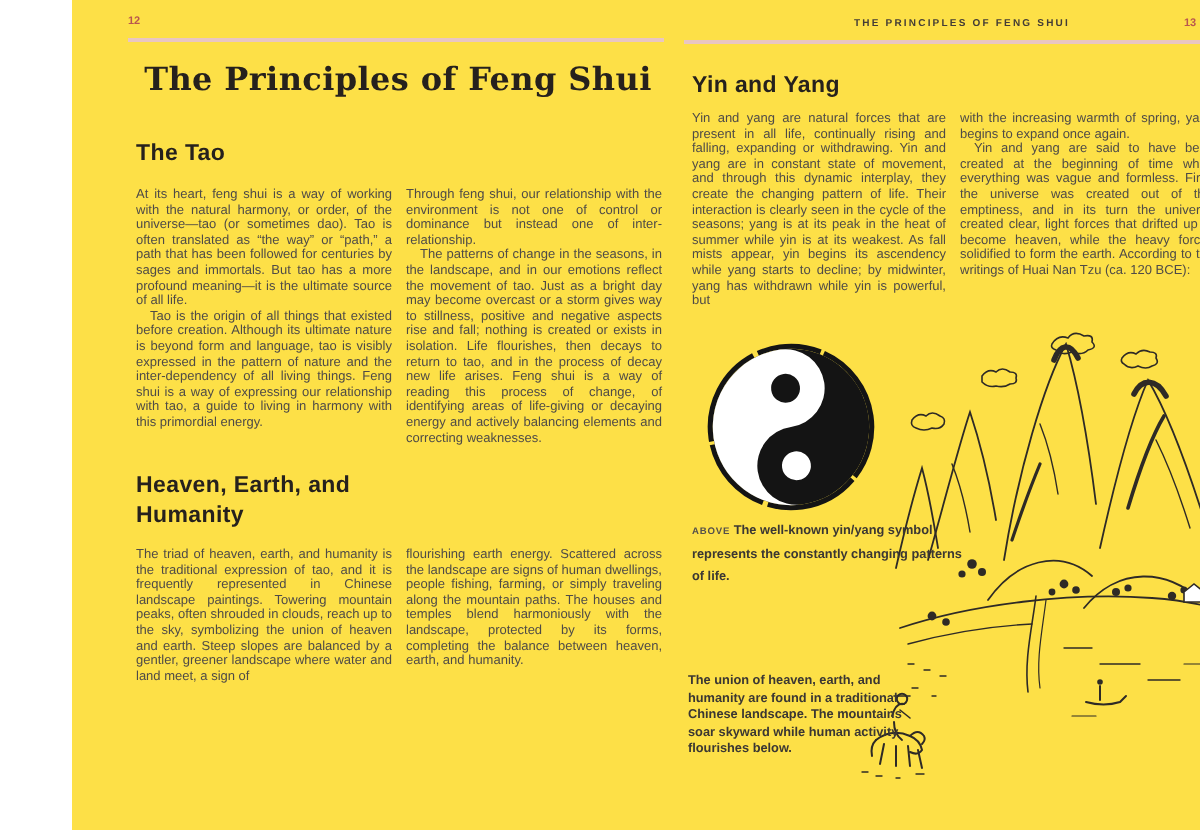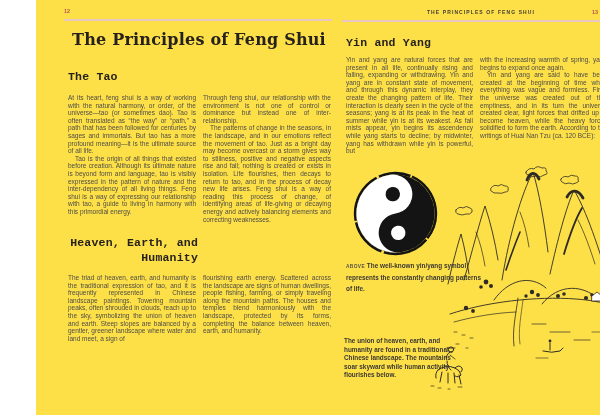--- a/index.html
+++ b/index.html
@@ -11,21 +11,21 @@
   }
   .folio { position:absolute; font-size:5.5px; font-weight:bold; color:#b9574e; }
   .rule  { position:absolute; height:1.5px; background:#e9c6c2; }
 
   .book-title {
     position:absolute; left:30px; top:30px; width:266px;
     font-family:"DejaVu Serif", serif; font-weight:700; font-size:16px;
     color:#26211d; text-align:center; letter-spacing:0.2px;
   }
   .sec-heading {
-    position:absolute; font-family:Liberation Mono, monospace; font-weight:700;
+    position:absolute; font-family:Liberation Sans, sans-serif; font-weight:700;
     font-size:11.5px; line-height:1.28; color:#26211d; letter-spacing:0.2px;
   }
   .cols { position:absolute; display:flex; gap:7px; }
   .col  { width:128px; }
   .col p {
     margin:0; font-size:6.5px; line-height:7.6px; text-align:justify;
     color:#4f4b47;
   }
   .col p + p { text-indent:7px; }
 
@@ -61,21 +61,21 @@
     <div class="col">
       <p>At its heart, feng shui is a way of working with the natural harmony, or order, of the universe—tao (or sometimes dao). Tao is often translated as “the way” or “path,” a path that has been followed for centuries by sages and immortals. But tao has a more profound meaning—it is the ultimate source of all life.</p>
       <p>Tao is the origin of all things that existed before creation. Although its ultimate nature is beyond form and language, tao is visibly expressed in the pattern of nature and the inter-dependency of all living things. Feng shui is a way of expressing our relationship with tao, a guide to living in harmony with this primordial energy.</p>
     </div>
     <div class="col">
       <p>Through feng shui, our relationship with the environment is not one of control or dominance but instead one of inter-relationship.</p>
       <p>The patterns of change in the seasons, in the landscape, and in our emotions reflect the movement of tao. Just as a bright day may become overcast or a storm gives way to stillness, positive and negative aspects rise and fall; nothing is created or exists in isolation. Life flourishes, then decays to return to tao, and in the process of decay new life arises. Feng shui is a way of reading this process of change, of identifying areas of life-giving or decaying energy and actively balancing elements and correcting weaknesses.</p>
     </div>
   </div>
 
-  <div class="sec-heading" style="left:32px; top:236px; width:130px;text-align:right;">Heaven, Earth, and Humanity</div>
+  <div class="sec-heading" style="left:32px; top:236px; width:130px;">Heaven, Earth, and Humanity</div>
 
   <div class="cols" style="left:32px; top:274px;">
     <div class="col">
       <p>The triad of heaven, earth, and humanity is the traditional expression of tao, and it is frequently represented in Chinese landscape paintings. Towering mountain peaks, often shrouded in clouds, reach up to the sky, symbolizing the union of heaven and earth. Steep slopes are balanced by a gentler, greener landscape where water and land meet, a sign of</p>
     </div>
     <div class="col">
       <p>flourishing earth energy. Scattered across the landscape are signs of human dwellings, people fishing, farming, or simply traveling along the mountain paths. The houses and temples blend harmoniously with the landscape, protected by its forms, completing the balance between heaven, earth, and humanity.</p>
     </div>
   </div>
 

